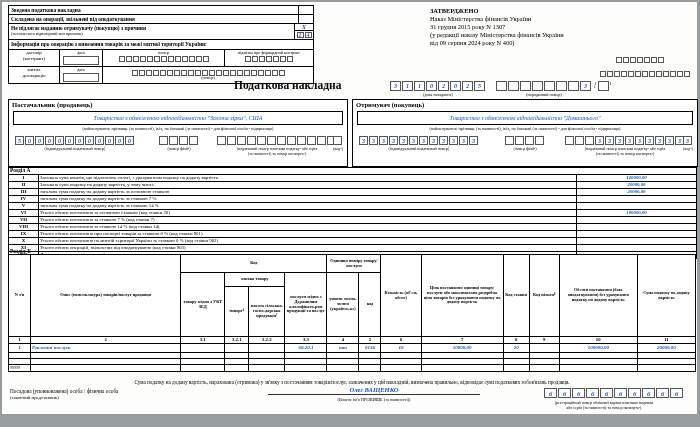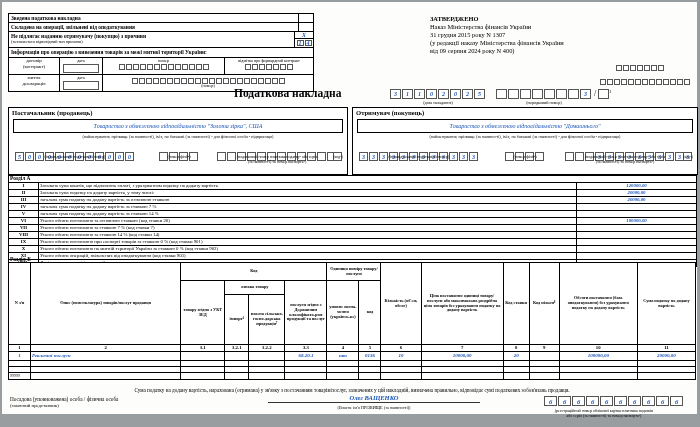--- a/index.html
+++ b/index.html
@@ -1,19 +1,19 @@
 <!DOCTYPE html>
 <html><head>
 <meta charset="utf-8">
 <style>
   html,body{margin:0;padding:0;}
   body{width:700px;height:427px;background:#989da0;position:relative;
        font-family:"Liberation Serif",serif;color:#000;}
   .page{position:absolute;left:2px;top:2px;width:695px;height:412px;background:#fdfdfb;}
-  .abs{position:absolute;margin-top:8px;}
+  .abs{position:absolute;}
   .b{font-weight:bold;}
   .blue{color:#1b56b8;font-style:italic;}
   .tiny{font-size:4.2px;line-height:1.1;}
   .ctr{text-align:center;}
 
   
   .cells{display:flex;gap:1px;}
   .cell{box-sizing:border-box;border:1px solid #555;background:#fff;
         font:italic bold 6px "Liberation Serif",serif;color:#1b56b8;
         text-align:center;flex:0 0 auto;overflow:hidden;}

